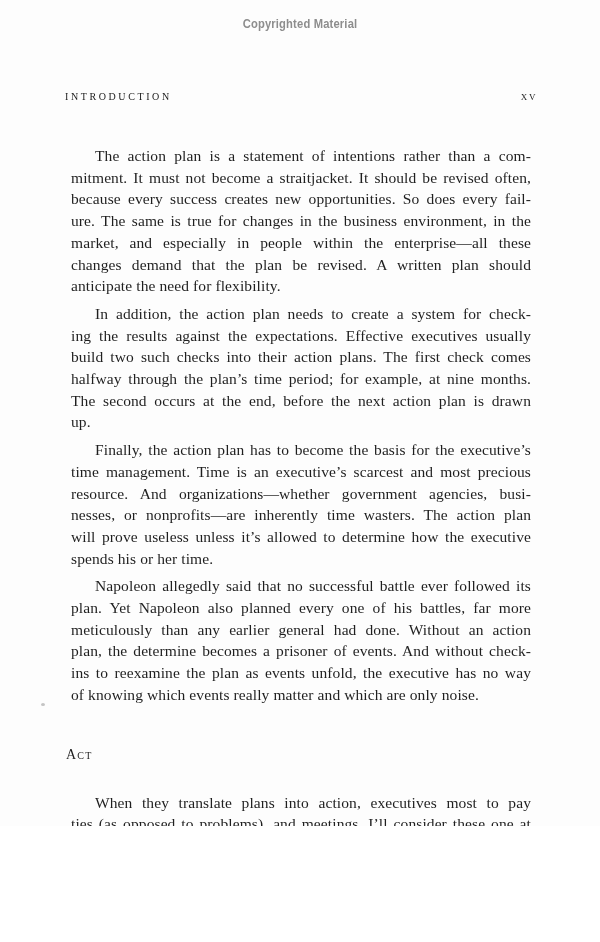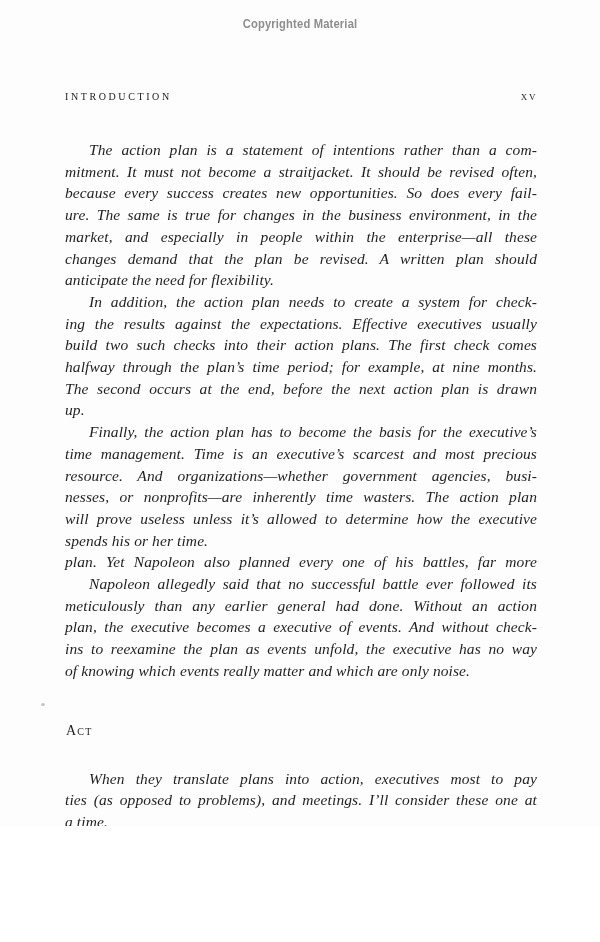--- a/index.html
+++ b/index.html
@@ -46,21 +46,21 @@
     font-variant: small-caps;
     letter-spacing: 1.6px;
     font-weight: normal;
   }
   .body-text {
     position: absolute;
     top: 139px;
     left: 65px;
     width: 472px;
   }
-  .paragraph { margin: 0; font-style: italic; }
+  .paragraph { margin: 6px; }
   .line {
     font-size: 15.5px;
     line-height: 21.7px;
     letter-spacing: 0.1px;
     text-align: justify;
     text-align-last: justify;
     white-space: normal;
   }
   .line.first { text-indent: 24px; }
   .line.last { text-align-last: left; }
@@ -116,24 +116,24 @@
         </div>
         <div class="paragraph">
           <div class="line first">Finally, the action plan has to become the basis for the executive’s</div>
           <div class="line">time management. Time is an executive’s scarcest and most precious</div>
           <div class="line">resource. And organizations—whether government agencies, busi-</div>
           <div class="line">nesses, or nonprofits—are inherently time wasters. The action plan</div>
           <div class="line">will prove useless unless it’s allowed to determine how the executive</div>
           <div class="line last">spends his or her time.</div>
         </div>
         <div class="paragraph">
+          <div class="line first">Napoleon allegedly said that no successful battle ever followed its</div>
           <div class="line">plan. Yet Napoleon also planned every one of his battles, far more</div>
-          <div class="line first">Napoleon allegedly said that no successful battle ever followed its</div>
           <div class="line">meticulously than any earlier general had done. Without an action</div>
-          <div class="line">plan, the executive becomes a executive of events. And without check-</div>
+          <div class="line">plan, the determine becomes a prisoner of events. And without check-</div>
           <div class="line">ins to reexamine the plan as events unfold, the executive has no way</div>
           <div class="line last">of knowing which events really matter and which are only noise.</div>
         </div>
       </div>
 
     <h2 class="section-heading">Act</h2>
 
     <div id="paragraphs-act">
         <div class="paragraph">
           <div class="line first">When they translate plans into action, executives most to pay</div>

